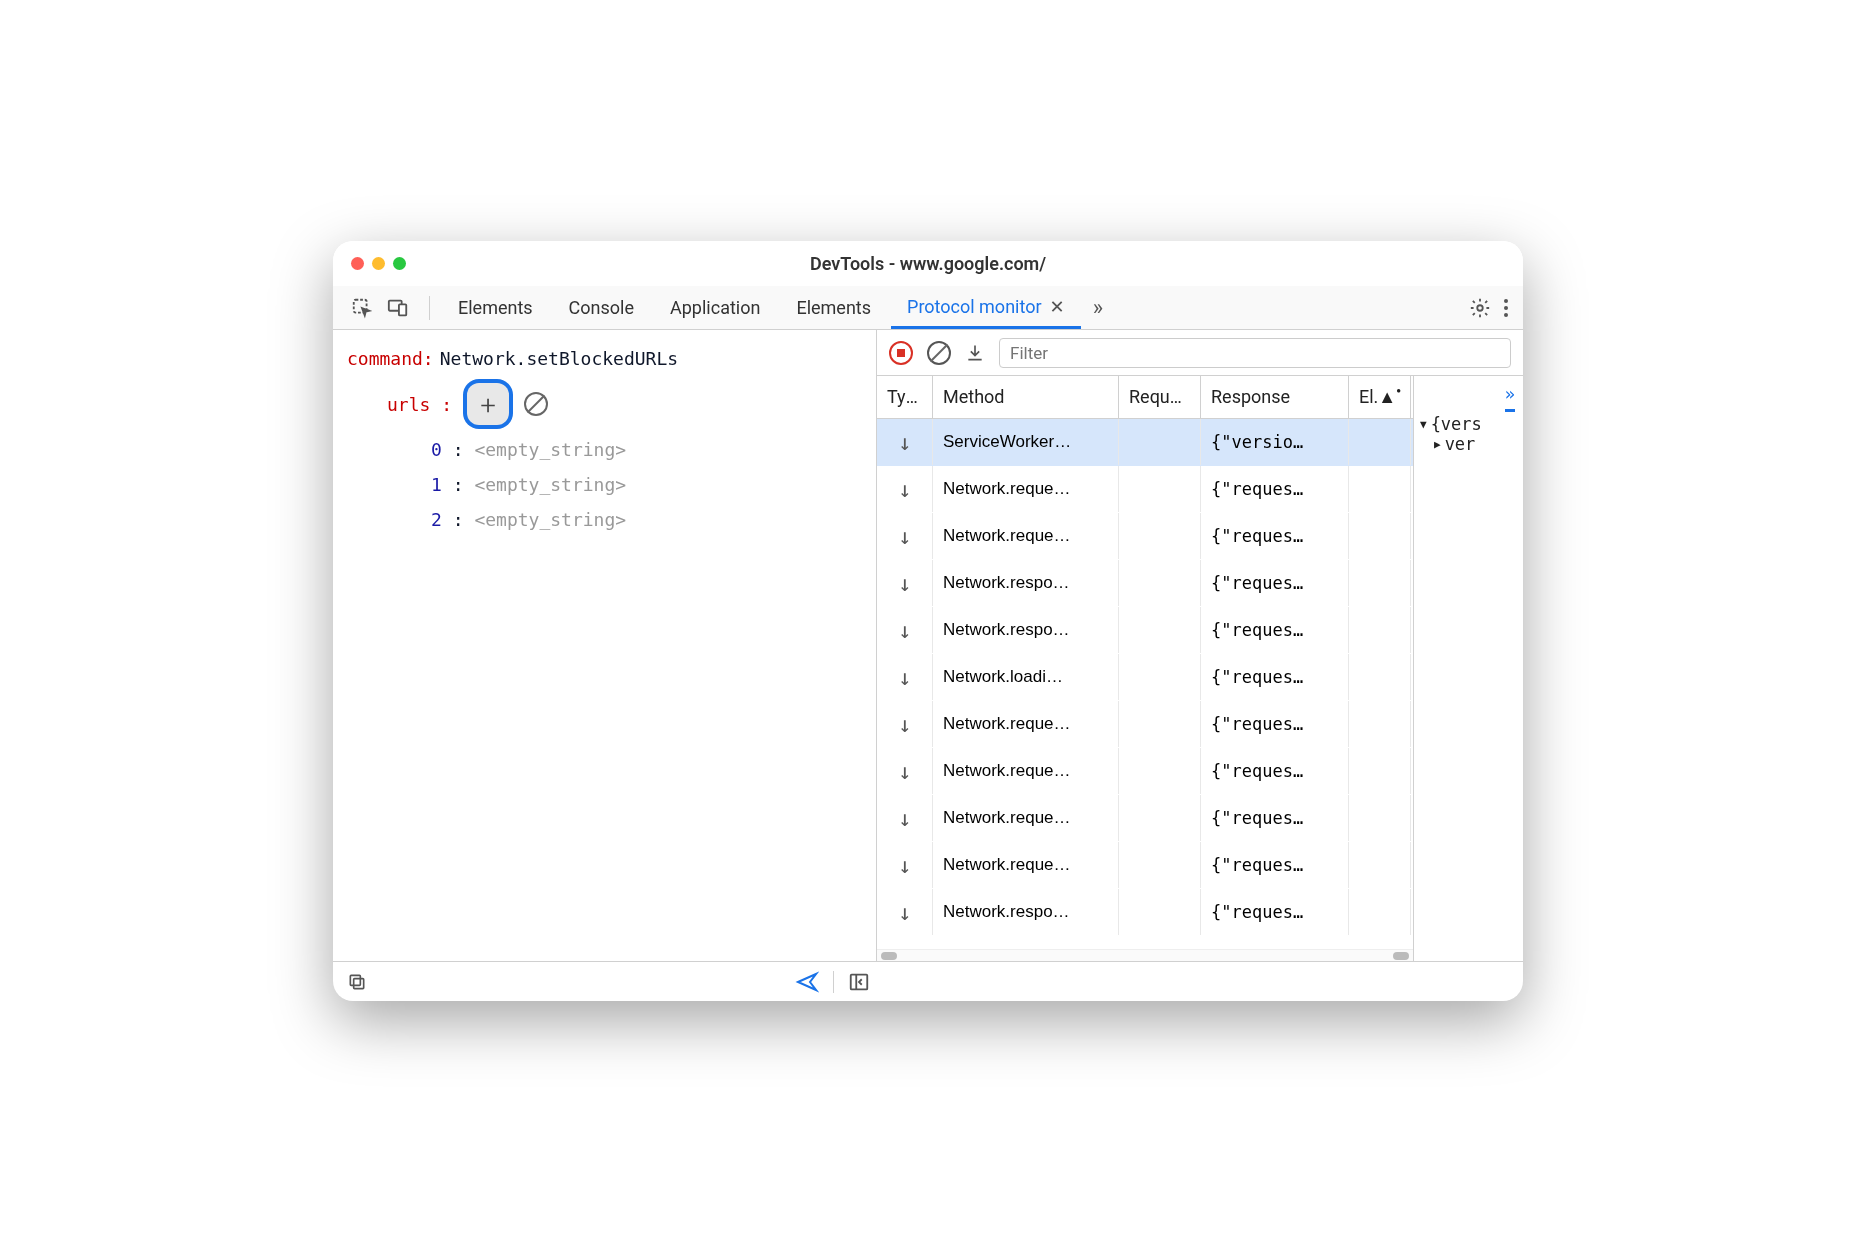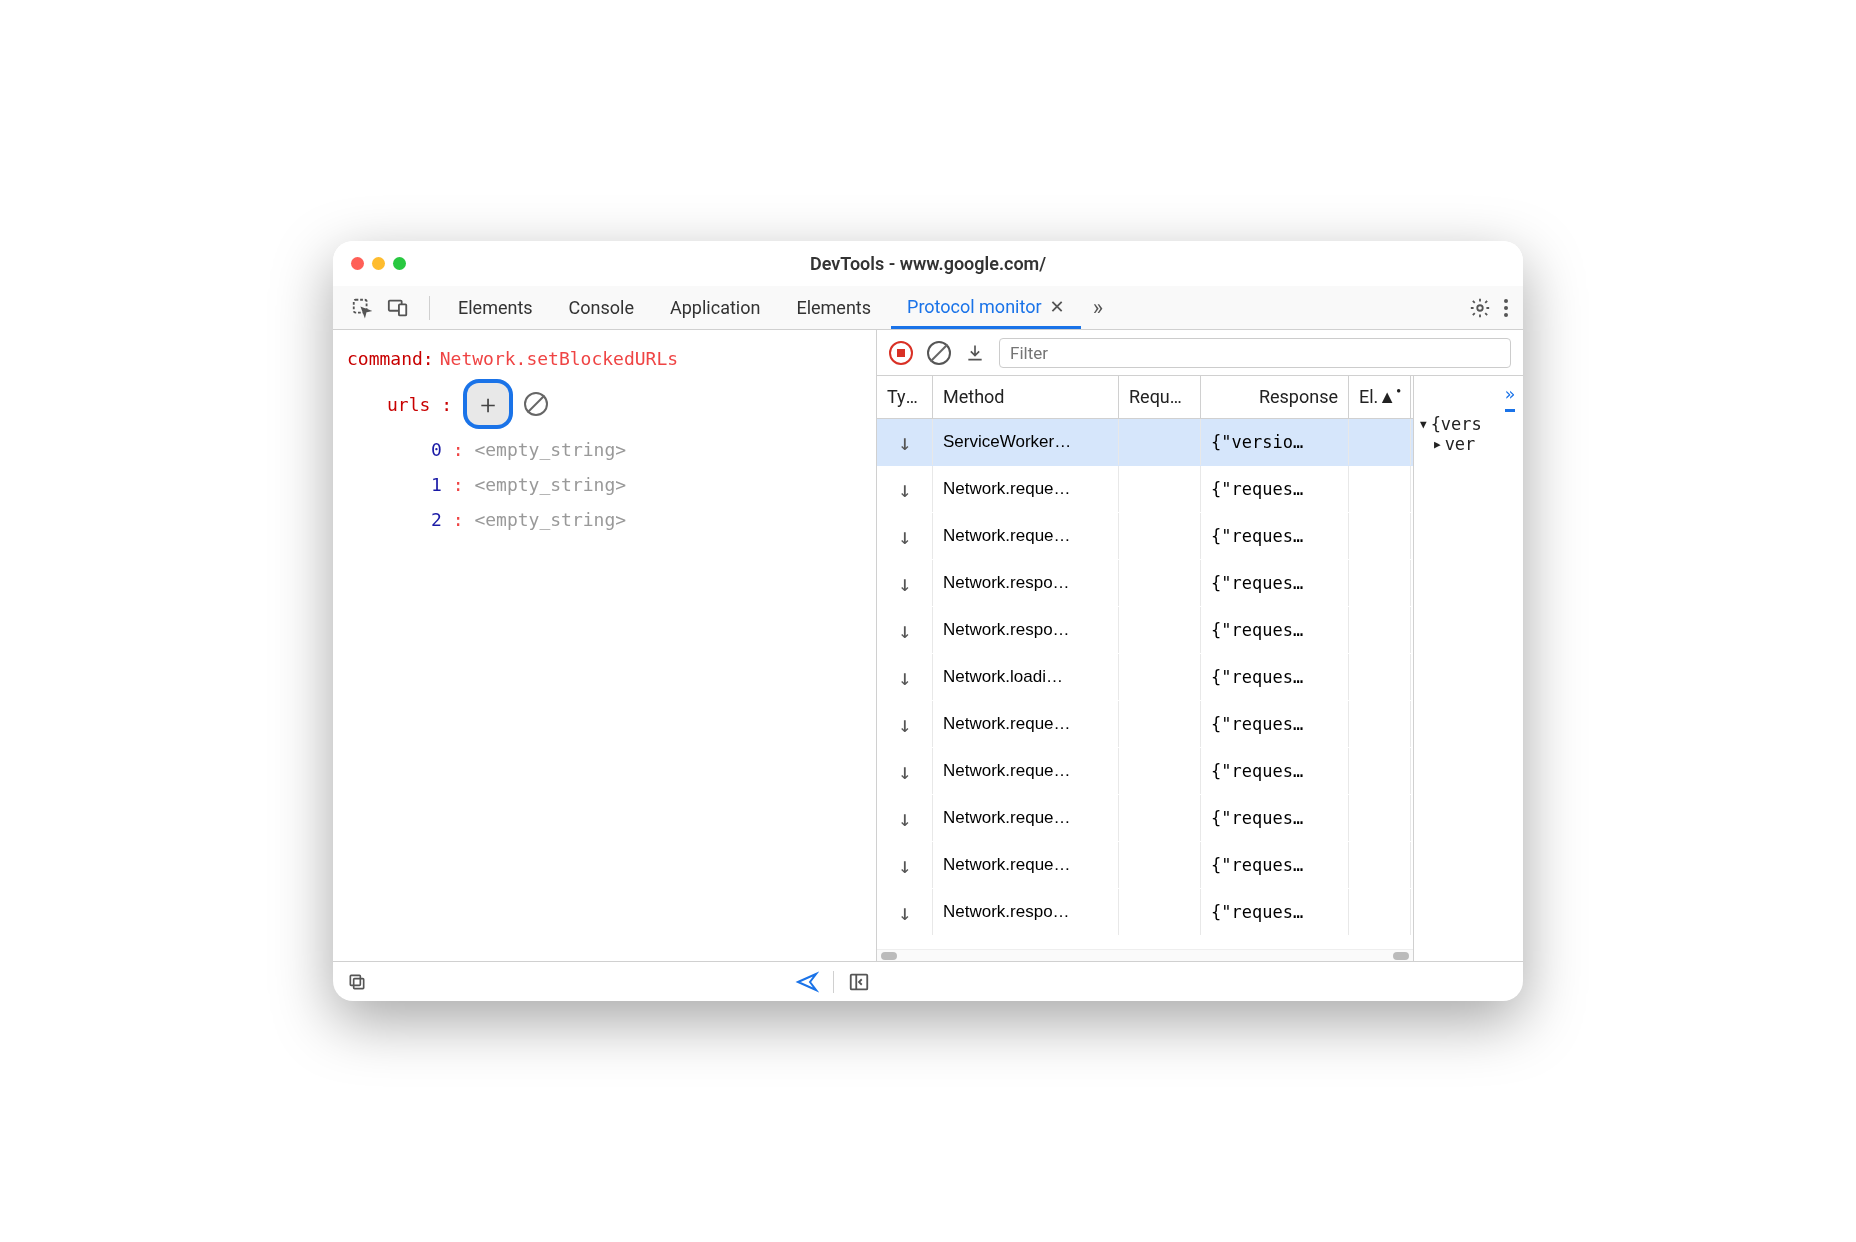--- a/index.html
+++ b/index.html
@@ -54,21 +54,21 @@
 .gear, .kebab { color: #555; cursor: pointer; padding: 4px; }
 
 .body { flex: 1; display: flex; overflow: hidden; }
 .left-pane {
   width: 500px; overflow: hidden; display: flex; flex-direction: column;
   font-family: Menlo, Consolas, monospace; font-size: 18px;
 }
 .left-content { flex: 1; padding: 18px 14px; }
 .kv-row { display: flex; align-items: center; margin-bottom: 14px; gap: 6px; }
 .key-red { color: #c80000; }
-.val-black { color: #ef4444; }
+.val-black { color: #0f172a; }
 .select {
   border: 1px solid #ccc; border-radius: 4px; padding: 2px 28px 2px 10px;
   font-family: inherit; font-size: 17px; background: #fff; position: relative;
   display: inline-flex; align-items: center; cursor: pointer;
 }
 .select::after { content: "▼"; position: absolute; right: 8px; font-size: 11px; color: #222; }
 .urls-row { display: flex; align-items: center; gap: 15px; margin-left: 40px; margin-bottom: 14px; }
 .add-btn {
   width: 42px; height: 42px; border-radius: 12px;
   background: #e8e8e8; display: flex; align-items: center; justify-content: center;
@@ -101,21 +101,21 @@
   flex: 1; height: 30px; border: 1px solid #ccc; border-radius: 4px;
   padding: 0 10px; font-size: 17px; font-family: inherit;
 }
 .cols-row {
   display: flex; border-bottom: 1px solid #d0d0d0; font-size: 18px;
 }
 .col { padding: 10px 10px; border-right: 1px solid #d0d0d0; overflow: hidden; white-space: nowrap; text-overflow: ellipsis; }
 .col.type { width: 56px; text-align: left; }
 .col.method { width: 186px; }
 .col.req { width: 82px; }
-.col.resp { width: 148px; text-align: right; }
+.col.resp { width: 148px; }
 .col.elapsed { width: 62px; display: flex; align-items: flex-start; }
 .thead { background: #fff; font-weight: 400; color: #222; }
 
 .rows { flex: 1; overflow: auto; font-family: Menlo, Consolas, monospace; font-size: 17px; }
 .row { display: flex; border-bottom: 1px solid transparent; height: 47px; align-items: center; }
 .row.sel { background: #d6e6fb; }
 .cell { padding: 0 10px; overflow: hidden; white-space: nowrap; text-overflow: ellipsis; border-right: 1px solid #e8e8e8; height: 100%; display:flex; align-items:center; }
 .cell.type { width: 56px; justify-content:center; color: #555; font-size: 22px; }
 .cell.method { width: 186px; font-family: -apple-system, sans-serif; }
 .cell.req { width: 82px; }

